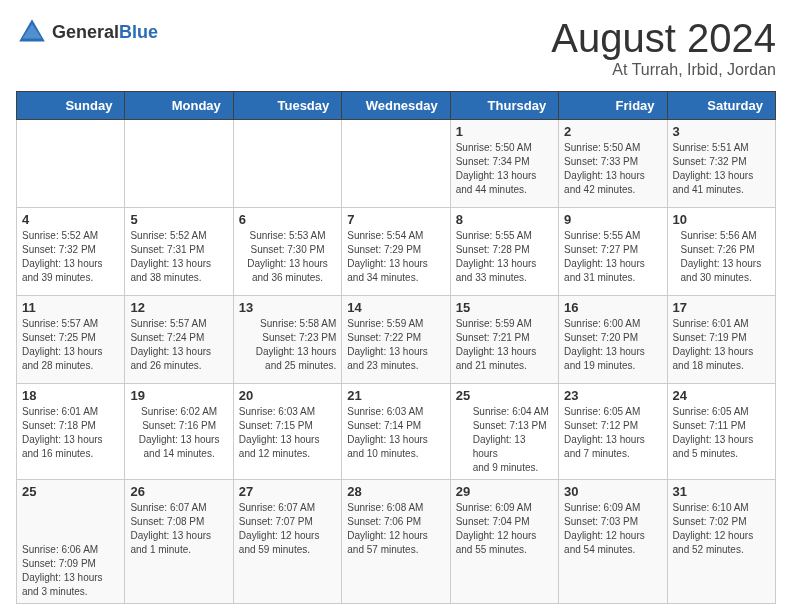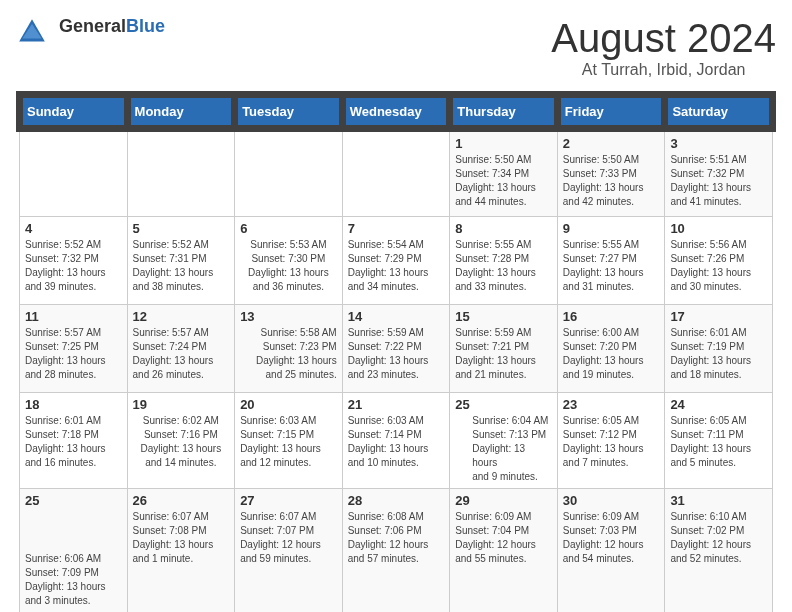--- a/index.html
+++ b/index.html
@@ -11,21 +11,22 @@
       padding: 16px;
     }
     .header {
       display: flex;
       justify-content: space-between;
       align-items: flex-start;
       margin-bottom: 12px;
     }
     .logo {
       display: flex;
-      gap: 11px;
+      align-items: center;
+      gap: 4px;
     }
     .logo-text-general {
       font-size: 18px;
       font-weight: bold;
       color: #333;
     }
     .logo-text-blue {
       font-size: 18px;
       font-weight: bold;
       color: #2a6db5;
@@ -38,35 +39,34 @@
       text-align: right;
     }
     .month-year {
       font-size: 40px;
       font-weight: 300;
       color: #333;
     }
     .location {
       font-size: 16px;
       color: #555;
-      text-align: center;
     }
     table {
       width: 100%;
       border-collapse: collapse;
       table-layout: fixed;
     }
     thead th {
       background-color: #2a6db5;
       color: #fff;
       font-size: 13px;
       font-weight: bold;
-      padding: 6px 4px;
-      text-align: left;
-      border: 7px solid #404040;
+      padding: 6px 12px;
+      text-align: right;
+      border: 1px solid #404040;
     }
     tbody td {
       border: 1px solid #ccc;
       vertical-align: top;
       padding: 4px 5px;
       font-size: 10.5px;
       color: #333;
       height: 88px;
       background: #fff;
     }
@@ -185,21 +185,21 @@
         </td>
         <td>
           <div class="day-number">9</div>
           <div class="day-info" style="white-space: pre-line;">Sunrise: 5:55 AM
 Sunset: 7:27 PM
 Daylight: 13 hours
 and 31 minutes.</div>
         </td>
         <td>
           <div class="day-number">10</div>
-          <div class="day-info" style="white-space: pre-line;">Sunrise: 5:56 AM
+          <div class="day-info" style="white-space: pre-line; margin-left: 8px;">Sunrise: 5:56 AM
 Sunset: 7:26 PM
 Daylight: 13 hours
 and 30 minutes.</div>
         </td>
       </tr>
       <tr>
         <td>
           <div class="day-number">11</div>
           <div class="day-info" style="white-space: pre-line;">Sunrise: 5:57 AM
 Sunset: 7:25 PM

